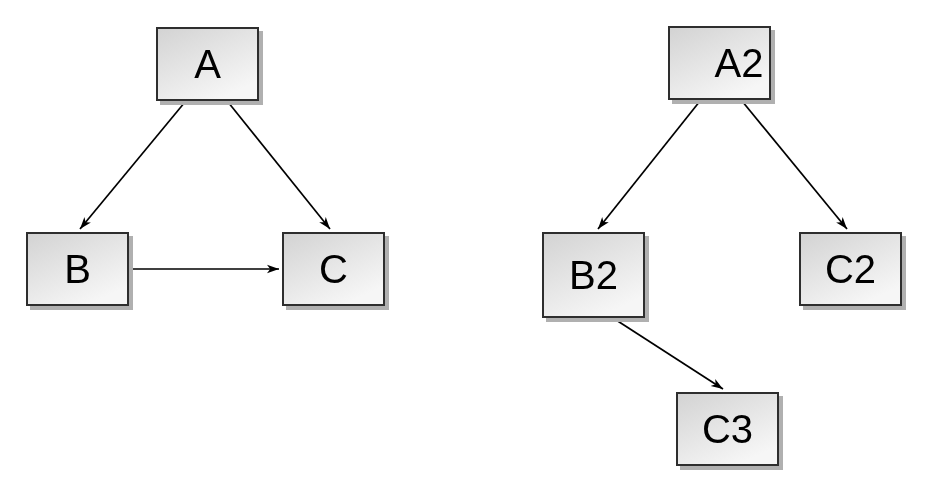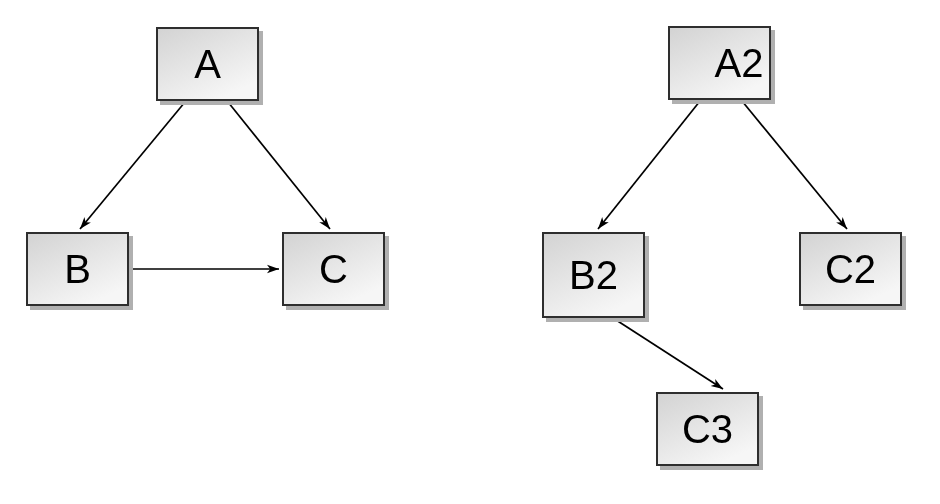--- a/index.html
+++ b/index.html
@@ -77,17 +77,17 @@
       </div>
       <div class="node" style="left: 668px; top: 26px; width: 103px; height: 74px; padding-left: 39px;">
         <span class="node-label">A2</span>
       </div>
       <div class="node" style="left: 542px; top: 232px; width: 103px; height: 86px;">
         <span class="node-label">B2</span>
       </div>
       <div class="node" style="left: 799px; top: 232px; width: 103px; height: 74px; justify-content: center;">
         <span class="node-label">C2</span>
       </div>
-      <div class="node" style="left: 656px; top: 392px; width: 103px; height: 74px;">
+      <div class="node" style="left: 676px; top: 392px; width: 103px; height: 74px;">
         <span class="node-label">C3</span>
       </div>
     </div>
 </div>
 
 </body></html>

